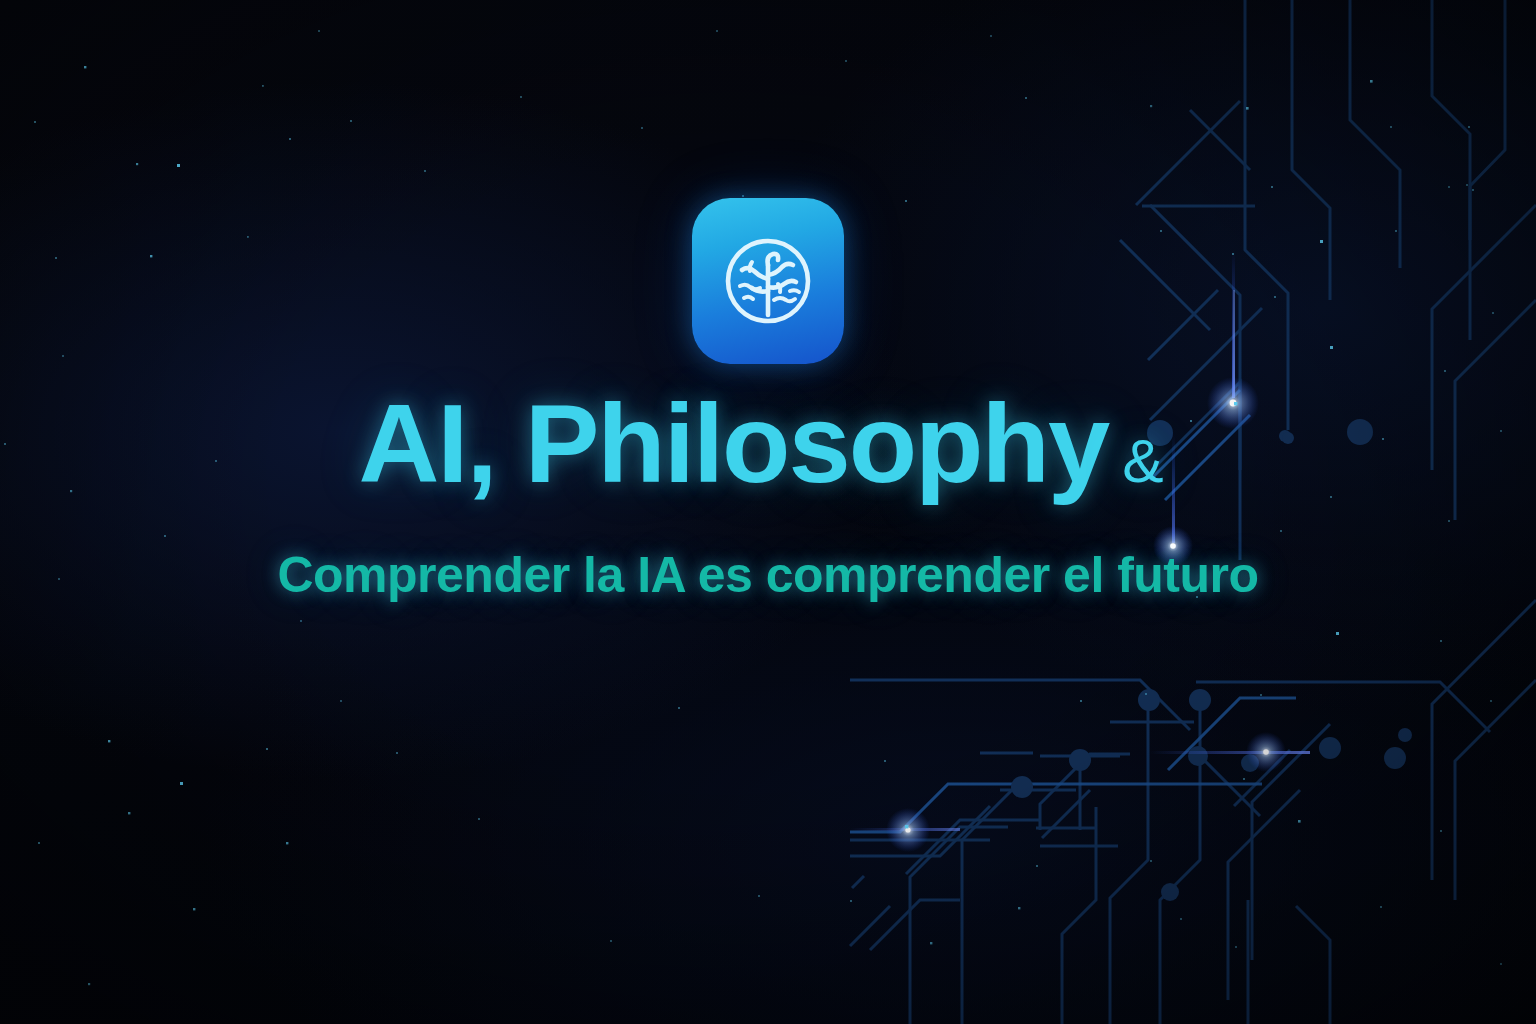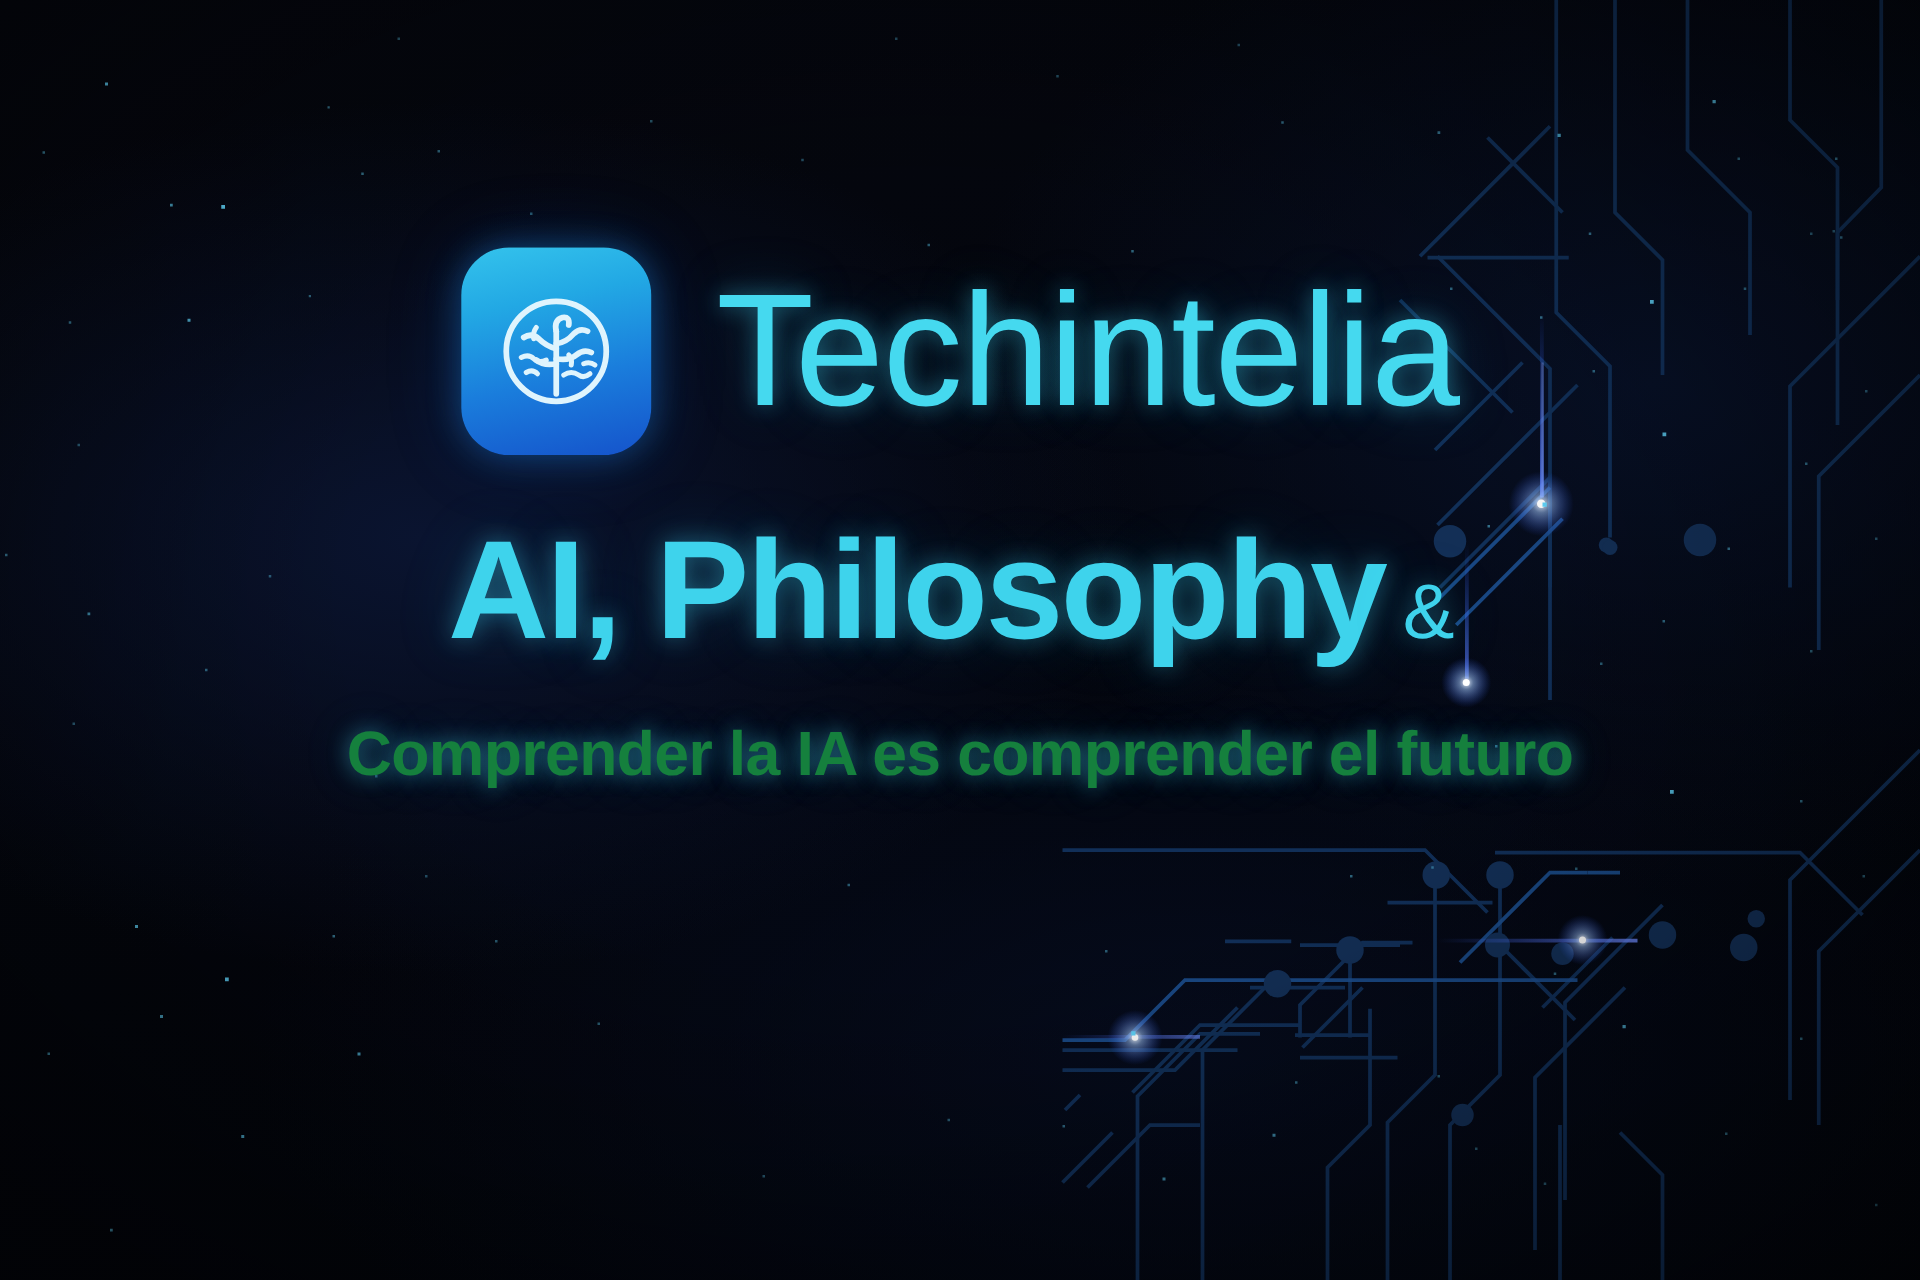--- a/index.html
+++ b/index.html
@@ -54,21 +54,21 @@
     font-size:128px;
     line-height:.92;
     font-weight:400;
     letter-spacing:-1px;
     color:#45d9ef;
     text-shadow:0 0 18px rgba(60,205,235,.45), 0 0 46px rgba(40,170,215,.25);
     white-space:nowrap;
   }
 
   .headline {
-    margin-top:52px;
+    margin-top:24px;
     font-size:112px;
     line-height:1;
     font-weight:700;
     letter-spacing:-1.5px;
     color:#3ed3ec;
     text-shadow:0 0 20px rgba(60,205,235,.42), 0 0 52px rgba(40,170,215,.22);
     white-space:nowrap;
     display:flex; align-items:baseline;text-align:right;
   }
   .headline .amp {
@@ -78,21 +78,21 @@
     letter-spacing:0;
   }
   .headline .w1 { letter-spacing:-2px; }
 
   .subtitle {
     margin-top:50px;
     font-size:50px;
     line-height:1;
     font-weight:700;
     letter-spacing:-.5px;
-    color:#15803d;
+    color:#14b8a6;
     text-shadow:0 0 16px rgba(70,215,245,.50), 0 0 40px rgba(40,170,215,.22);
     white-space:nowrap;
   }
 </style>
 </head>
 <body>
 
 <div class="bg">
   <div class="bg-base"></div>
 
@@ -331,21 +331,20 @@
             <path d="M36 33 Q33 37 34 42"></path>
             <path d="M24 57 Q30 54 34 58 Q38 62 44 59"></path>
             <path d="M28 69 Q33 66 37 70"></path>
             <path d="M62 55 Q65 58 64 63"></path>
             <path d="M58 71 Q64 67 70 71 Q74 74 79 70"></path>
             <path d="M74 62 Q79 60 83 63"></path>
           </g>
         </svg>
       </span>
     </div>
-    <div class="brand-name">Techintelia</div>
   </div>
 
   <div class="headline">
     <span class="w1">AI, Philosophy</span>
     <span class="amp">&amp;</span>
   </div>
 
   <div class="subtitle">Comprender la IA es comprender el futuro</div>
 </div>
 

